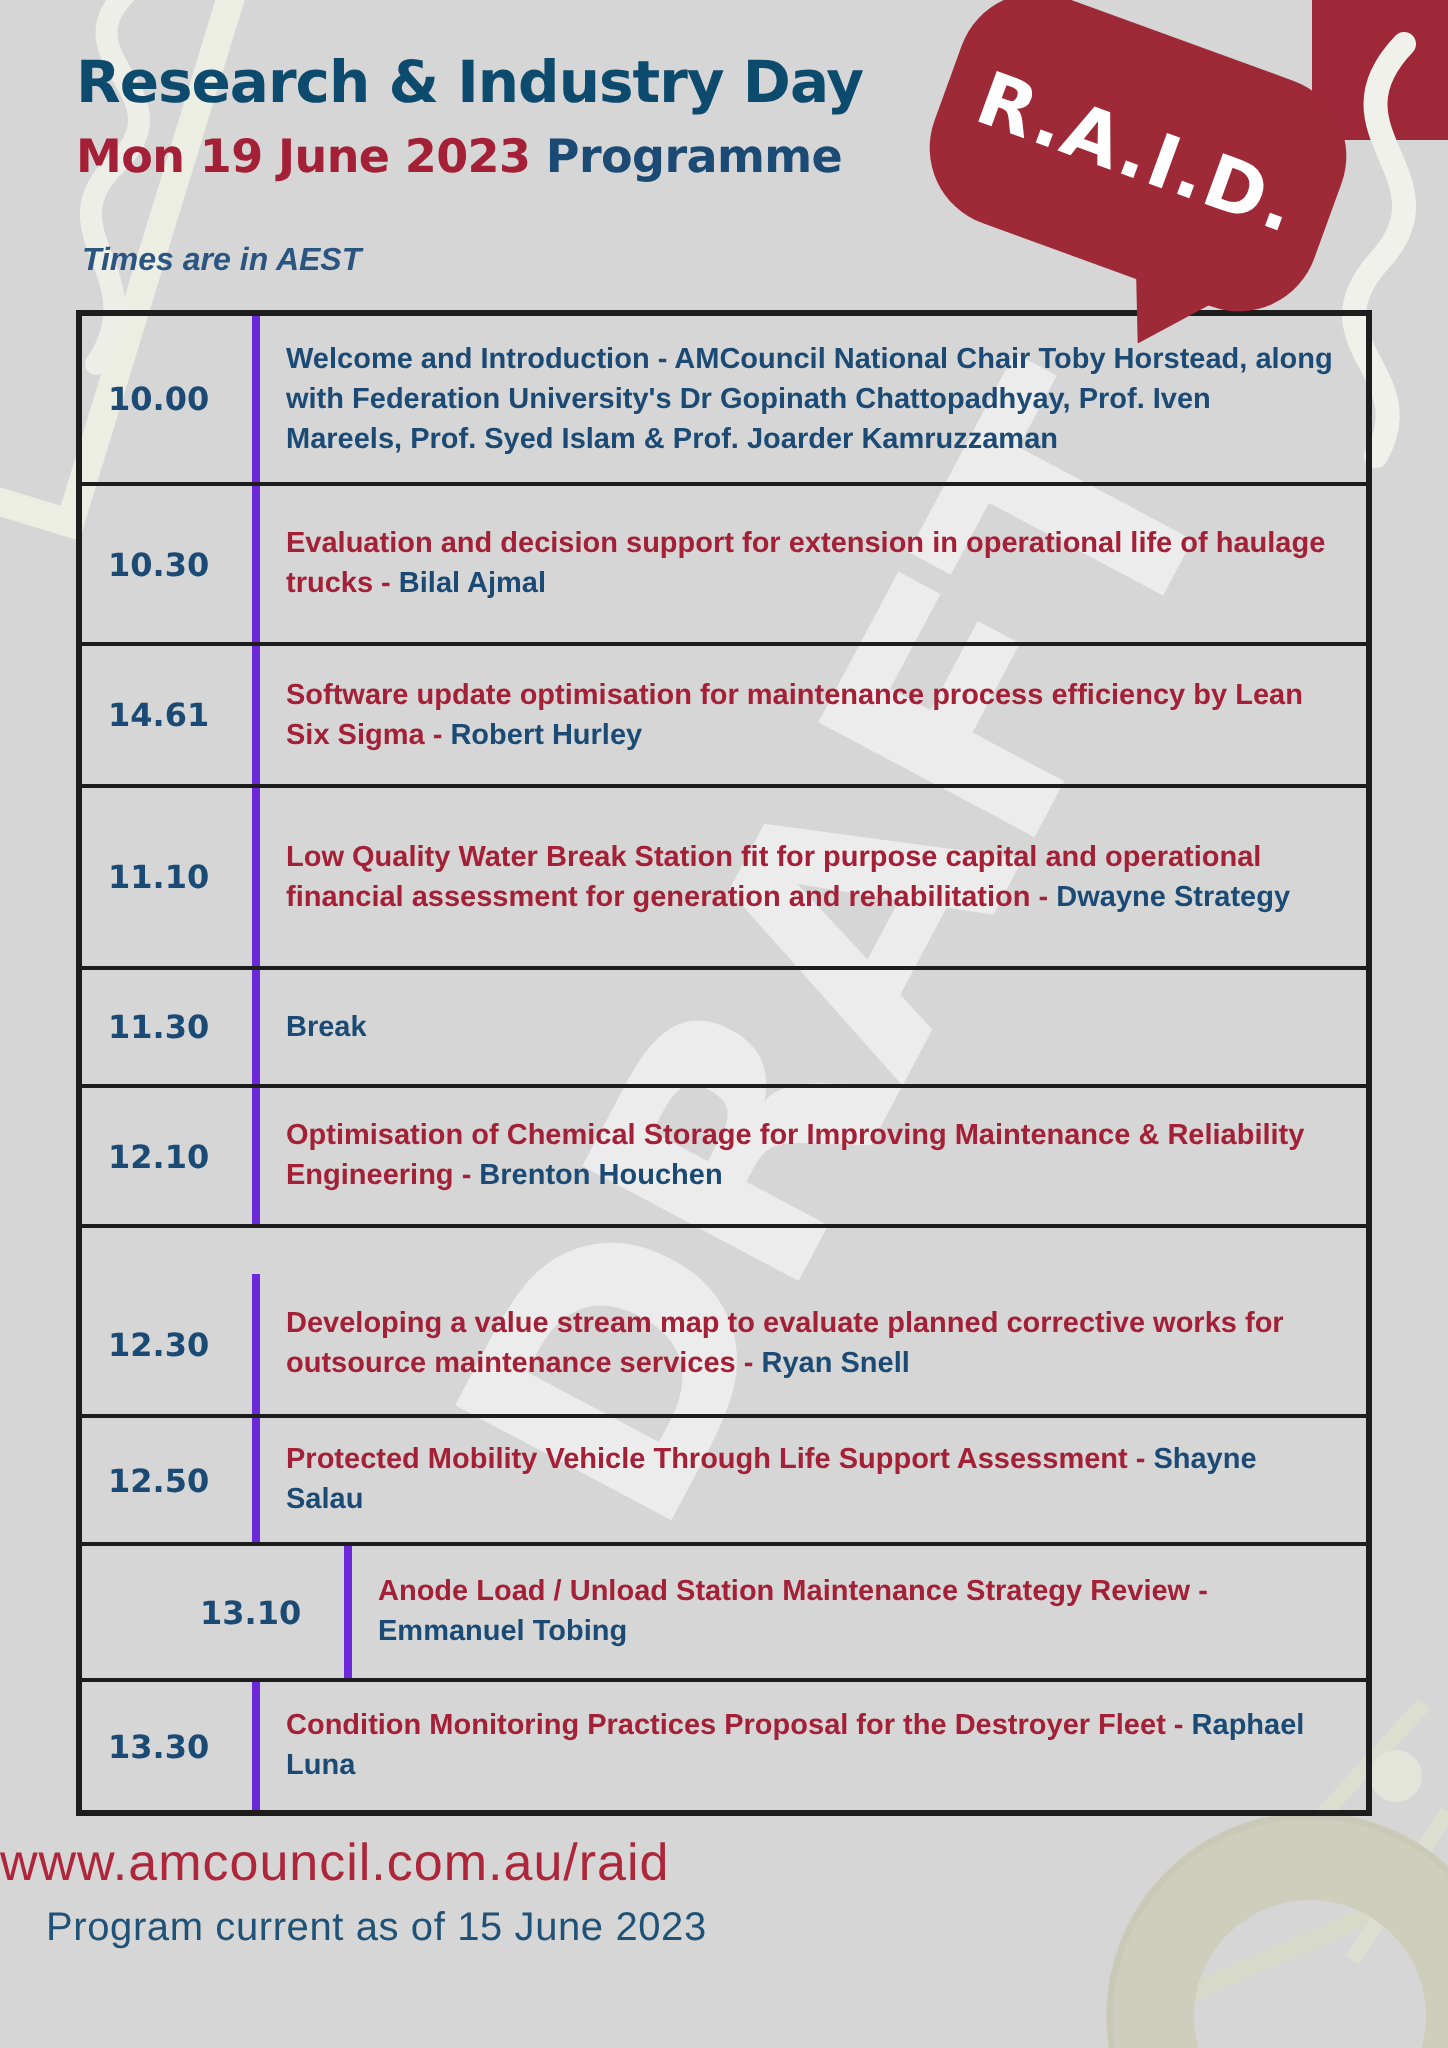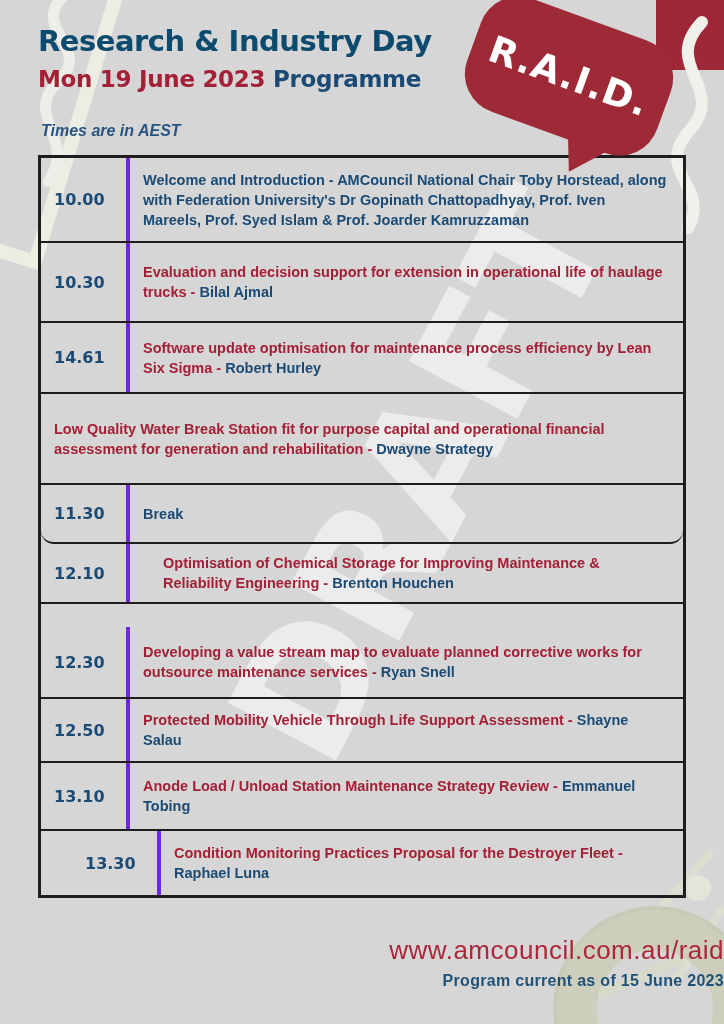--- a/index.html
+++ b/index.html
@@ -64,49 +64,49 @@
   .table {
     position:absolute; left:38px; top:155px; width:648px; z-index:4;
     border:3px solid #1d1d1d; background:transparent;
   }
   .row { display:flex; border-bottom:2px solid #1d1d1d; }
   .row:last-child { border-bottom:none; }
   .row:nth-child(1)  { height:85px; }
   .row:nth-child(2)  { height:80px; }
   .row:nth-child(3)  { height:71px; }
   .row:nth-child(4)  { height:91px; }
-  .row:nth-child(5)  { height:59px;border-radius:13px; }
-  .row:nth-child(6)  { height:60px;gap:20px; }
+  .row:nth-child(5)  { height:59px; }
+  .row:nth-child(6)  { height:70px; }
   .row:nth-child(7)  { height:72px;margin-top:23px; }
   .row:nth-child(8)  { height:64px; }
-  .row:nth-child(9)  { height:68px; }
-  .row:nth-child(10) { height:64px;padding-left:31px; }
+  .row:nth-child(9)  { height:68px;padding-left:46px; }
+  .row:nth-child(10) { height:64px; }
   .cell-time {
     width:89px; flex:0 0 89px; border-right:4px solid #6d28d9;
     display:flex; align-items:center; padding-left:13px;
     font-size:16px; font-weight:bold; color:#1b4a74;
   }
   .cell-desc {
     flex:1 1 auto; display:flex; align-items:center;
     padding:5px 16px 5px 13px;
     font-family:"Liberation Sans", sans-serif;
     font-size:14.5px; font-weight:bold; line-height:1.38;
   }
   .cell-desc .red-part  { color:#a32036; }
   .cell-desc .blue-part { color:#1b4a74; }
 
   
-  .footer { position:absolute; left:0; top:916px; width:100%; text-align:right; z-index:4;margin-top:19px; }
+  .footer { position:absolute; left:0; top:916px; width:100%; text-align:left; z-index:4; }
   .footer-url {
     font-family:"Liberation Sans", sans-serif;
     font-size:26px; color:#ad2639; letter-spacing:0.5px;
   }
   .footer-note {
     margin-top:6px; font-family:"Liberation Sans", sans-serif;
-    font-size:16px; font-weight:700; color:#1f5276; letter-spacing:0.3px;
+    font-size:20px; font-weight:400; color:#1f5276; letter-spacing:0.3px;padding-left:23px;
   }
 </style>
 </head>
 <body>
 
 <div class="page">
 
   <div class="corner-block"></div>
 
   <svg class="decor" width="724" height="1024" viewBox="0 0 724 1024">
@@ -161,20 +161,21 @@
     </div>
 
     <div class="row">
       <div class="cell-time">14.61</div>
       <div class="cell-desc">
           <p><span class="red-part">Software update optimisation for maintenance process efficiency by Lean Six Sigma - </span><span class="blue-part">Robert Hurley</span></p>
         </div>
     </div>
 
     <div class="row">
+      <div class="cell-time">11.10</div>
       <div class="cell-desc">
           <p><span class="red-part">Low Quality Water Break Station fit for purpose capital and operational financial assessment for generation and rehabilitation - </span><span class="blue-part">Dwayne Strategy</span></p>
         </div>
     </div>
 
     <div class="row">
       <div class="cell-time">11.30</div>
       <div class="cell-desc">
           <p><span class="red-part"></span><span class="blue-part">Break</span></p>
         </div>

